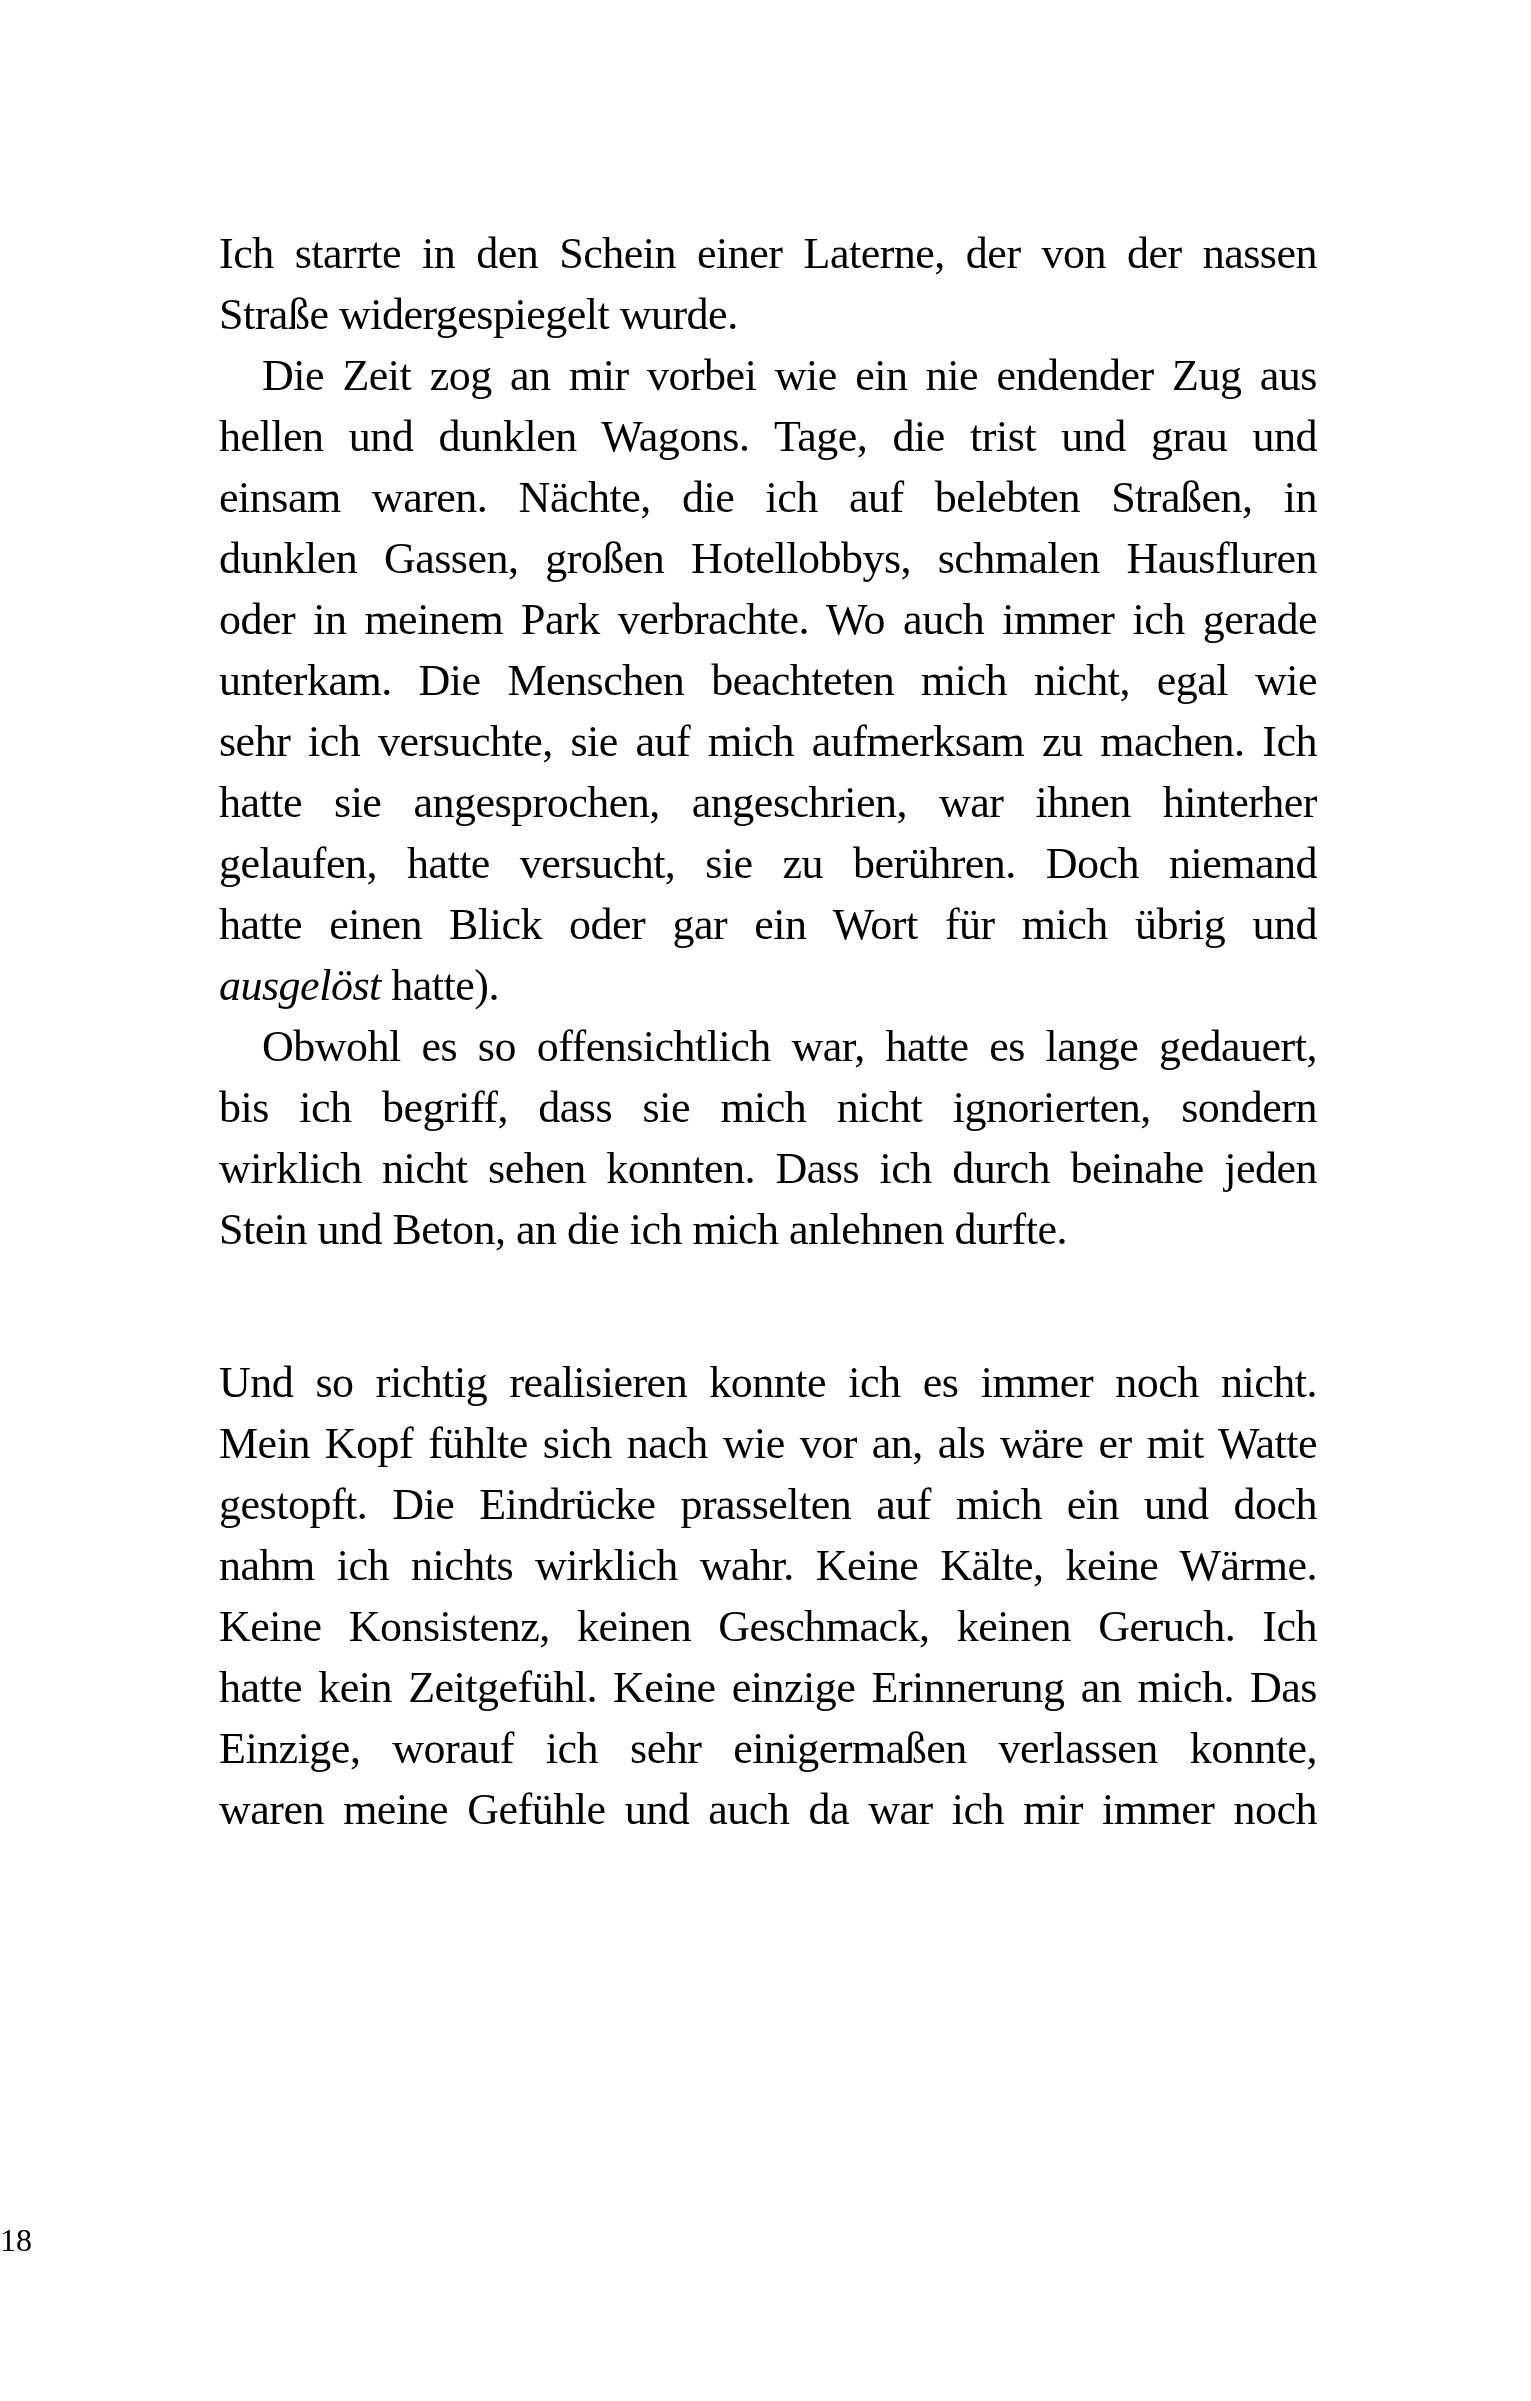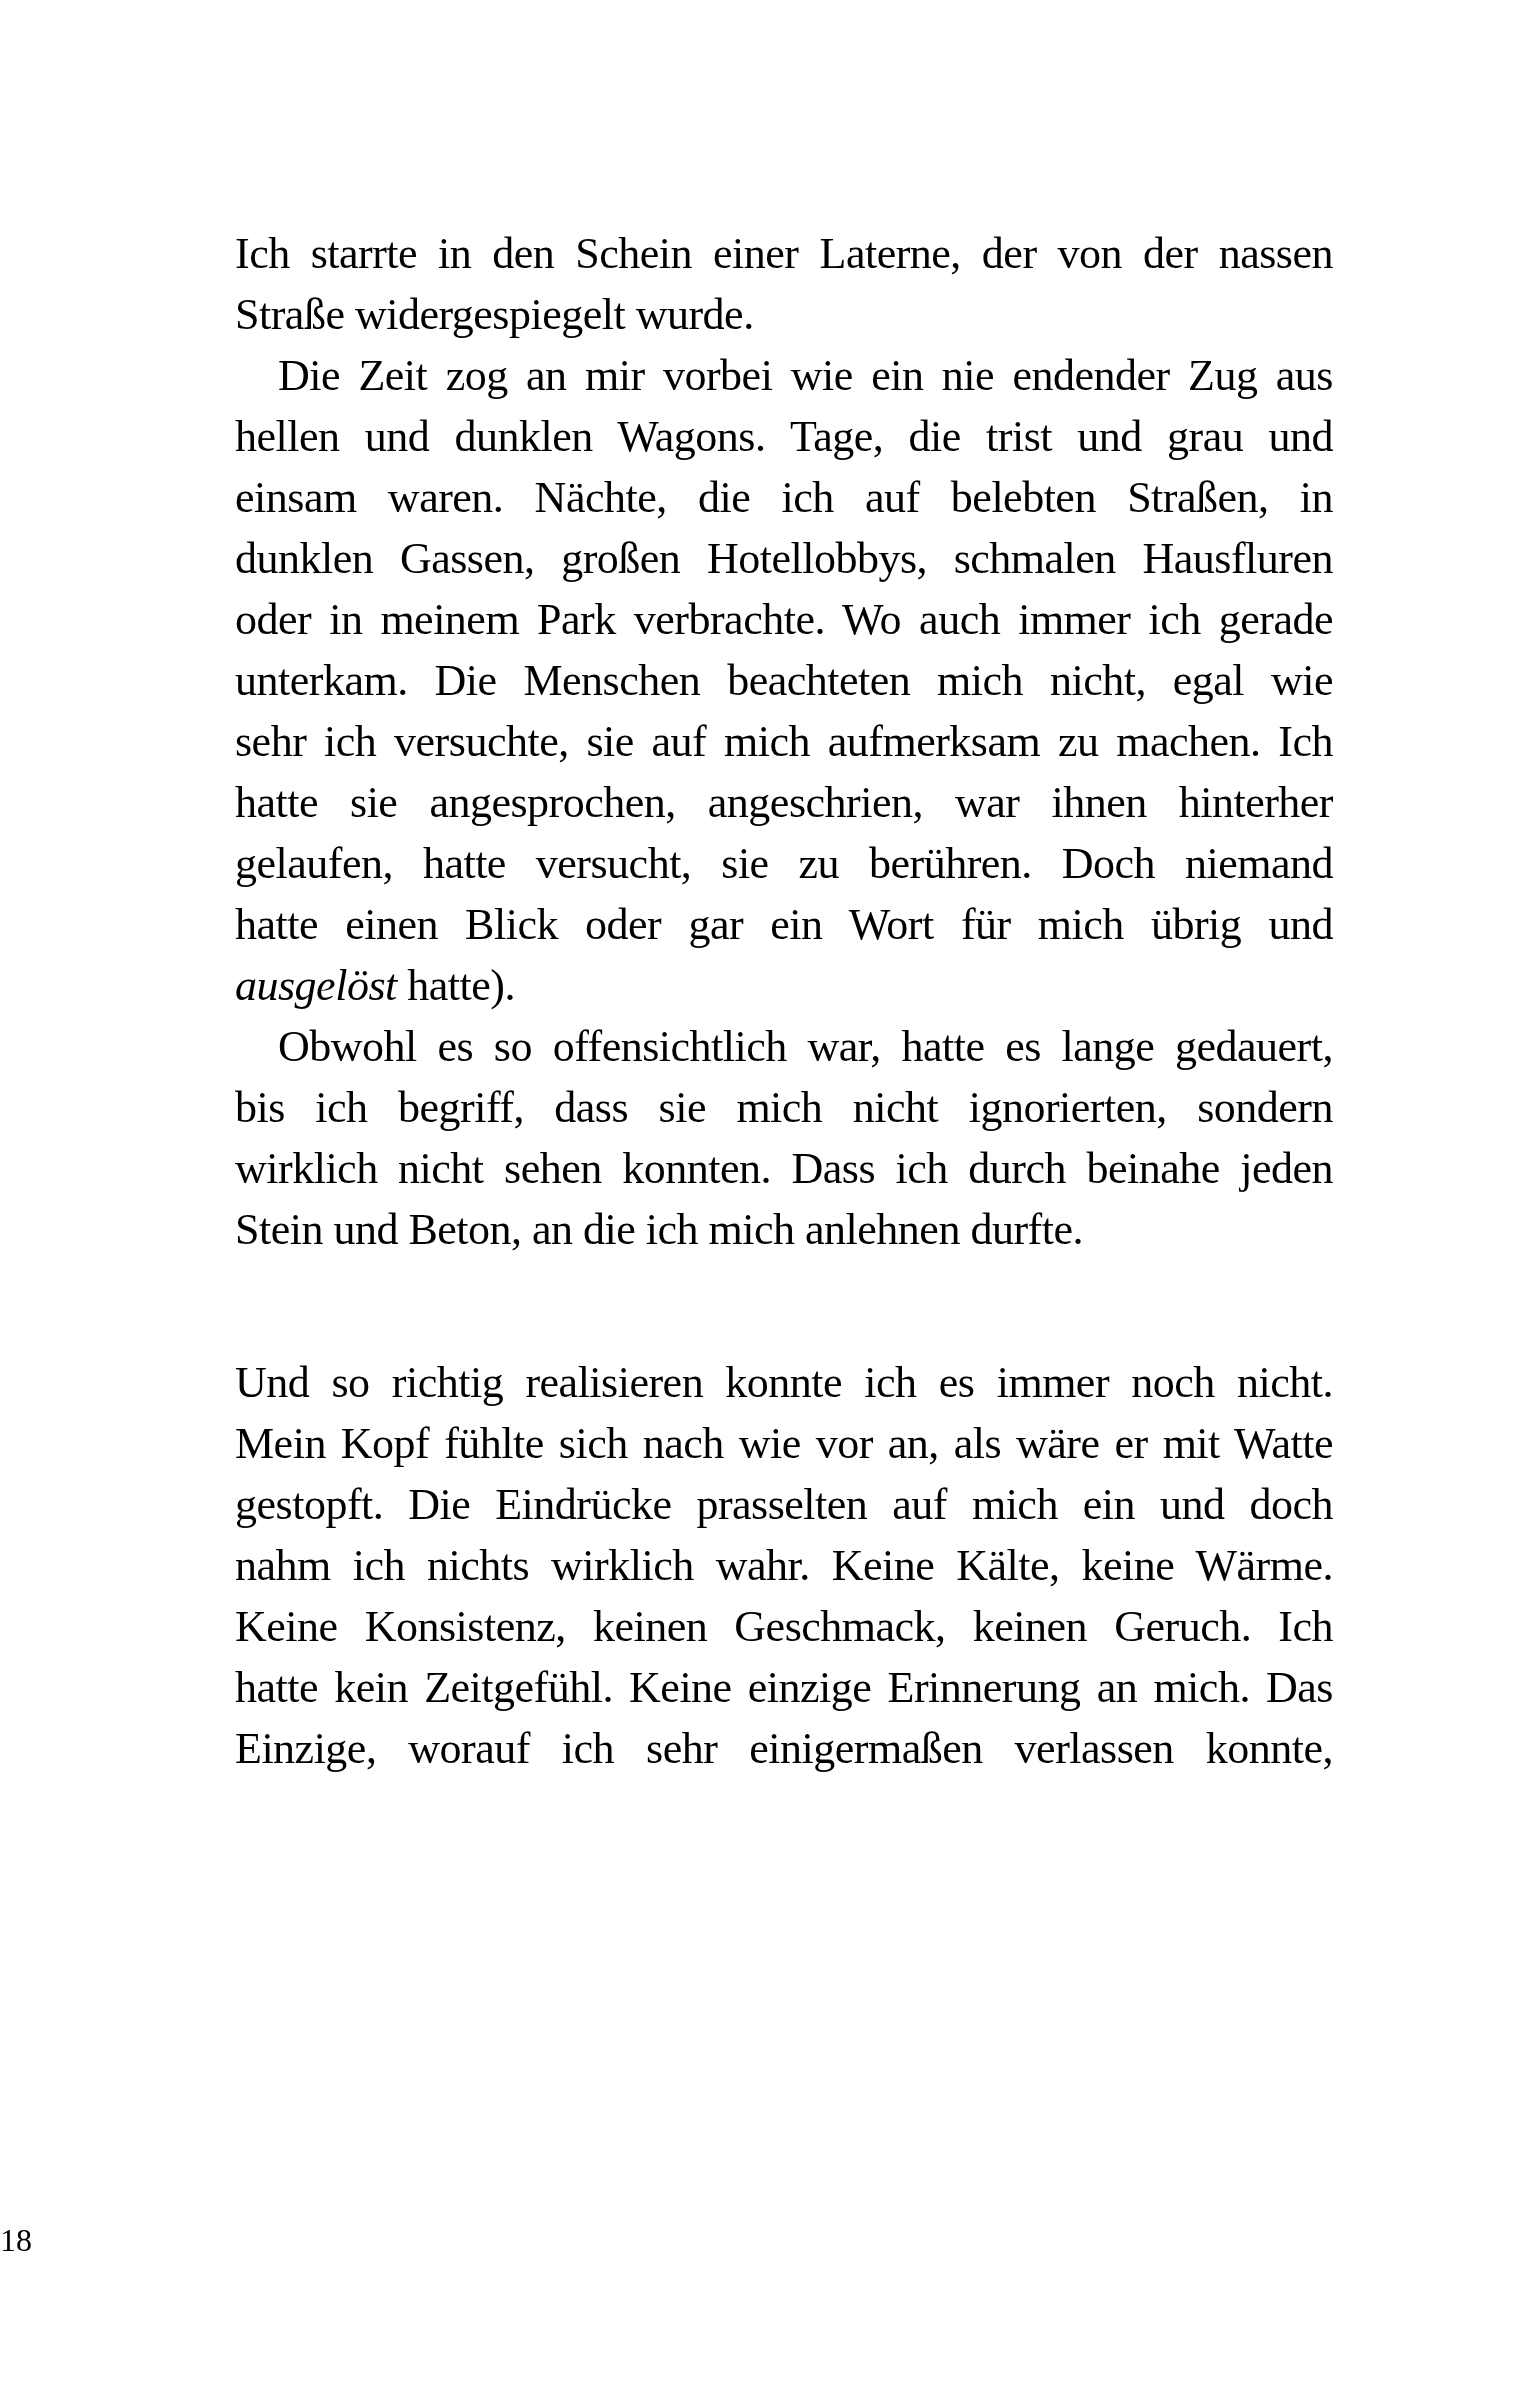--- a/index.html
+++ b/index.html
@@ -11,21 +11,21 @@
     position: relative;
     width: 1532px;
     height: 2439px;
     background: #ffffff;
     overflow: hidden;
     font-family: "Liberation Serif", "DejaVu Serif", serif;
     color: #000000;
   }
   .text-block {
     position: absolute;
-    left: 235px;
+    left: 219px;
     top: 223px;
     width: 1098px;
     font-size: 44px;
     line-height: 61px;
     letter-spacing: -0.5px;
   }
   .paragraph { margin: 0; padding: 0; }
   .paragraph.scene-break { margin-top: 92px; }
   .line {
     text-align: justify;
@@ -77,17 +77,18 @@
         <div class="line last-left"><span>Stein und Beton, an die ich mich anlehnen durfte.</span></div>
       </div>
       <div class="paragraph scene-break">
         <div class="line"><span>Und so richtig realisieren konnte ich es immer noch nicht.</span></div>
         <div class="line"><span>Mein Kopf fühlte sich nach wie vor an, als wäre er mit Watte</span></div>
         <div class="line"><span>gestopft. Die Eindrücke prasselten auf mich ein und doch</span></div>
         <div class="line"><span>nahm ich nichts wirklich wahr. Keine Kälte, keine Wärme.</span></div>
         <div class="line"><span>Keine Konsistenz, keinen Geschmack, keinen Geruch. Ich</span></div>
         <div class="line"><span>hatte kein Zeitgefühl. Keine einzige Erinnerung an mich. Das</span></div>
         <div class="line"><span>Einzige, worauf ich sehr einigermaßen verlassen konnte,</span></div>
+        <div class="line"><span>waren meine Gefühle und auch da war ich mir immer noch</span></div>
       </div>
     </div>
   <div class="page-number">18</div>
 </div>
 
 
 </body></html>

